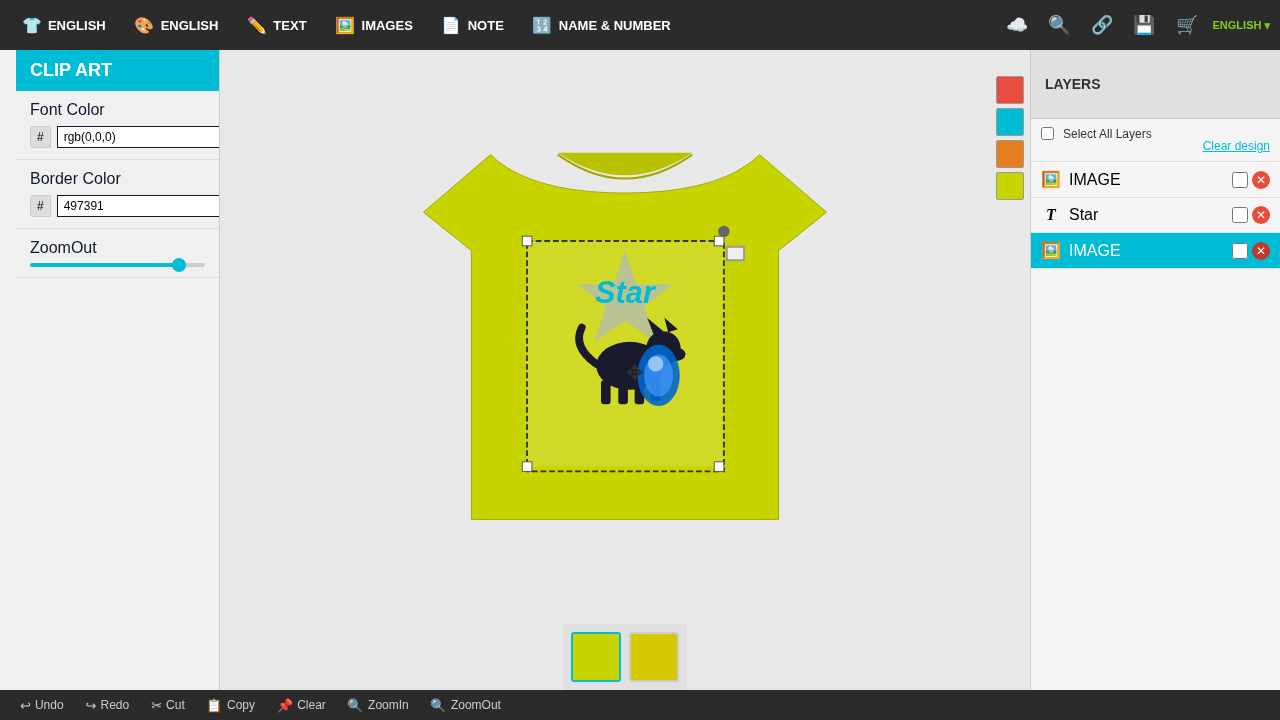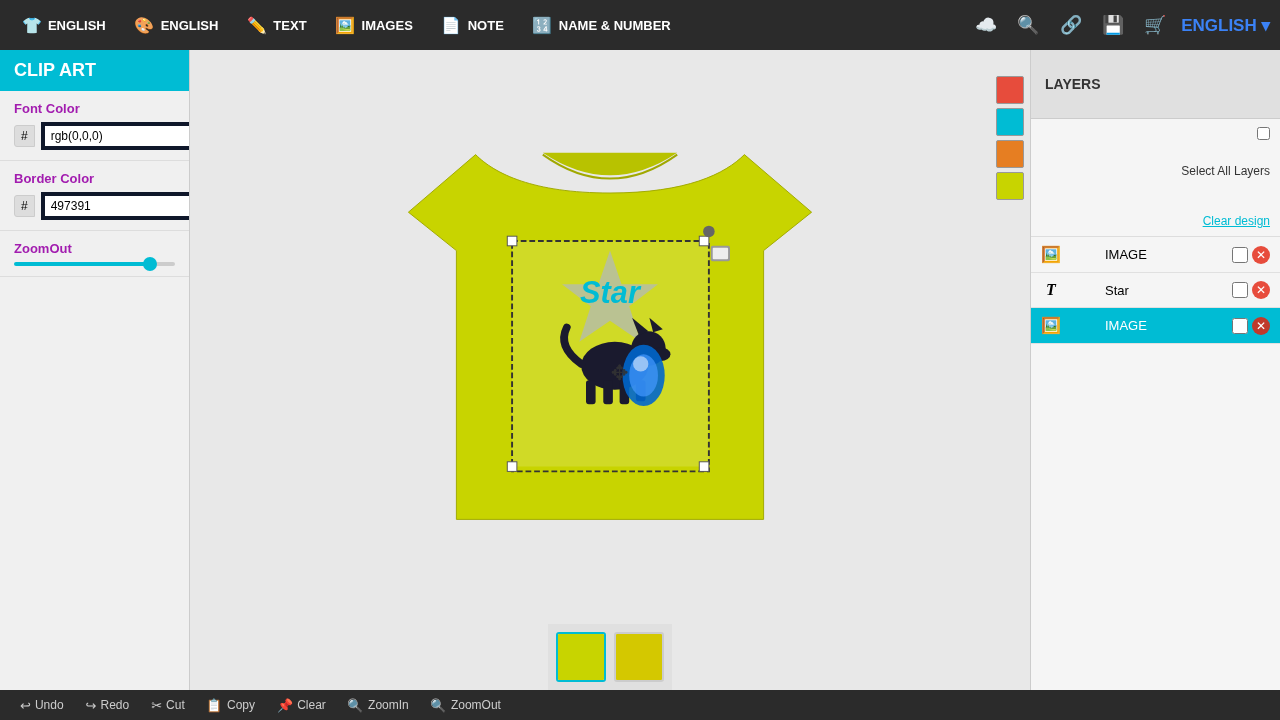--- a/index.html
+++ b/index.html
@@ -19,53 +19,54 @@
     }
     .nav-item .nav-icon { font-size: 16px; }
     .nav-spacer { flex: 1; }
     .nav-right { display: flex; align-items: center; gap: 8px; }
     .nav-right-btn {
       background: none; border: none; color: #ccc;
       font-size: 18px; cursor: pointer; padding: 6px;
       border-radius: 4px;
     }
     .lang-btn {
-      color: #3b82f6; background: none; border: none;
-      font-size: 17px; cursor: pointer; font-weight: bold;
+      color: #84cc16; background: none; border: none;
+      font-size: 11px; cursor: pointer; font-weight: bold;
     }
 
     
     .main-layout {
       display: flex; height: calc(720px - 50px - 30px);
     }
 
     
     .left-panel {
-      width: 190px; background: #f0f0f0;
+      width: 220px; background: #f0f0f0;
       display: flex; flex-direction: column;
       border-right: 1px solid #ccc;
       overflow-y: auto;
+      padding-left: 16px;
     }
     .left-panel-title {
       background: #00bcd4; color: #fff;
       padding: 10px 14px; font-size: 18px; font-weight: bold;
     }
     .panel-section { padding: 10px 14px; border-bottom: 1px solid #ddd; }
-    .panel-label { font-size: 13px; color: #a21caf; margin-bottom: 6px; font-weight: bold; }
+    .panel-label { font-size: 16px; color: #0f172a; margin-bottom: 6px; font-weight: normal; }
 
     
     .color-row {
       display: flex; align-items: center; gap: 6px;
     }
     .hash-sign {
       background: #ddd; border: 1px solid #ccc;
       padding: 3px 6px; font-size: 12px; border-radius: 3px 0 0 3px;
     }
     .color-input {
-      flex: 1; border: 4px solid #0f172a; padding: 3px 6px;
+      flex: 1; border: 1px solid #0f172a; padding: 3px 6px;
       font-size: 12px; border-radius: 0; background: #fff;
     }
     .color-swatch {
       width: 24px; height: 24px; border: 1px solid #999;
       border-radius: 2px; cursor: pointer;
     }
 
     
     .slider-row { display: flex; align-items: center; gap: 8px; }
     .slider {
@@ -157,40 +158,40 @@
       width: 250px; background: #f5f5f5;
       border-left: 1px solid #ccc;
       display: flex; flex-direction: column;
     }
     .layers-header {
       background: #e0e0e0; padding: 26px 14px;
       font-size: 14px; font-weight: bold; color: #333;
       border-bottom: 1px solid #ccc;
     }
     .layers-actions {
-      display: flex; align-items: flex-end; padding: 8px 10px;
-      gap: 24px; border-bottom: 1px solid #ddd; flex-direction: column;
+      display: flex; align-items: flex-start; padding: 8px 10px;
+      gap: 9px; border-bottom: 1px solid #ddd;
     }
     .layers-actions input[type=checkbox] { cursor: pointer; }
     .select-all-label { font-size: 12px; color: #333; cursor: pointer; }
     .clear-design-btn {
       font-size: 12px; color: #00bcd4; cursor: pointer;
       background: none; border: none; margin-left: auto;
       text-decoration: underline;
       margin-top: 12px;
     }
 
     
     .layer-item {
       display: flex; align-items: center; padding: 8px 10px;
       border-bottom: 1px solid #e0e0e0; gap: 8px; cursor: pointer;
     }
     .layer-item.active { background: #00bcd4; color: #fff; }
     .layer-icon { font-size: 16px; min-width: 20px; text-align: center; }
-    .layer-name { flex: 1; font-size: 13px; margin-left: 36px; }
+    .layer-name { flex: 1; font-size: 16px; }
     .layer-actions { display: flex; gap: 4px; align-items: center; }
     .layer-check { width: 16px; height: 16px; cursor: pointer; }
     .layer-delete {
       width: 18px; height: 18px; background: #e74c3c;
       border-radius: 50%; border: none; cursor: pointer;
       color: #fff; font-size: 12px; display: flex;
       align-items: center; justify-content: center;
     }
     .layer-item.active .layer-delete { background: #c0392b; }
 

